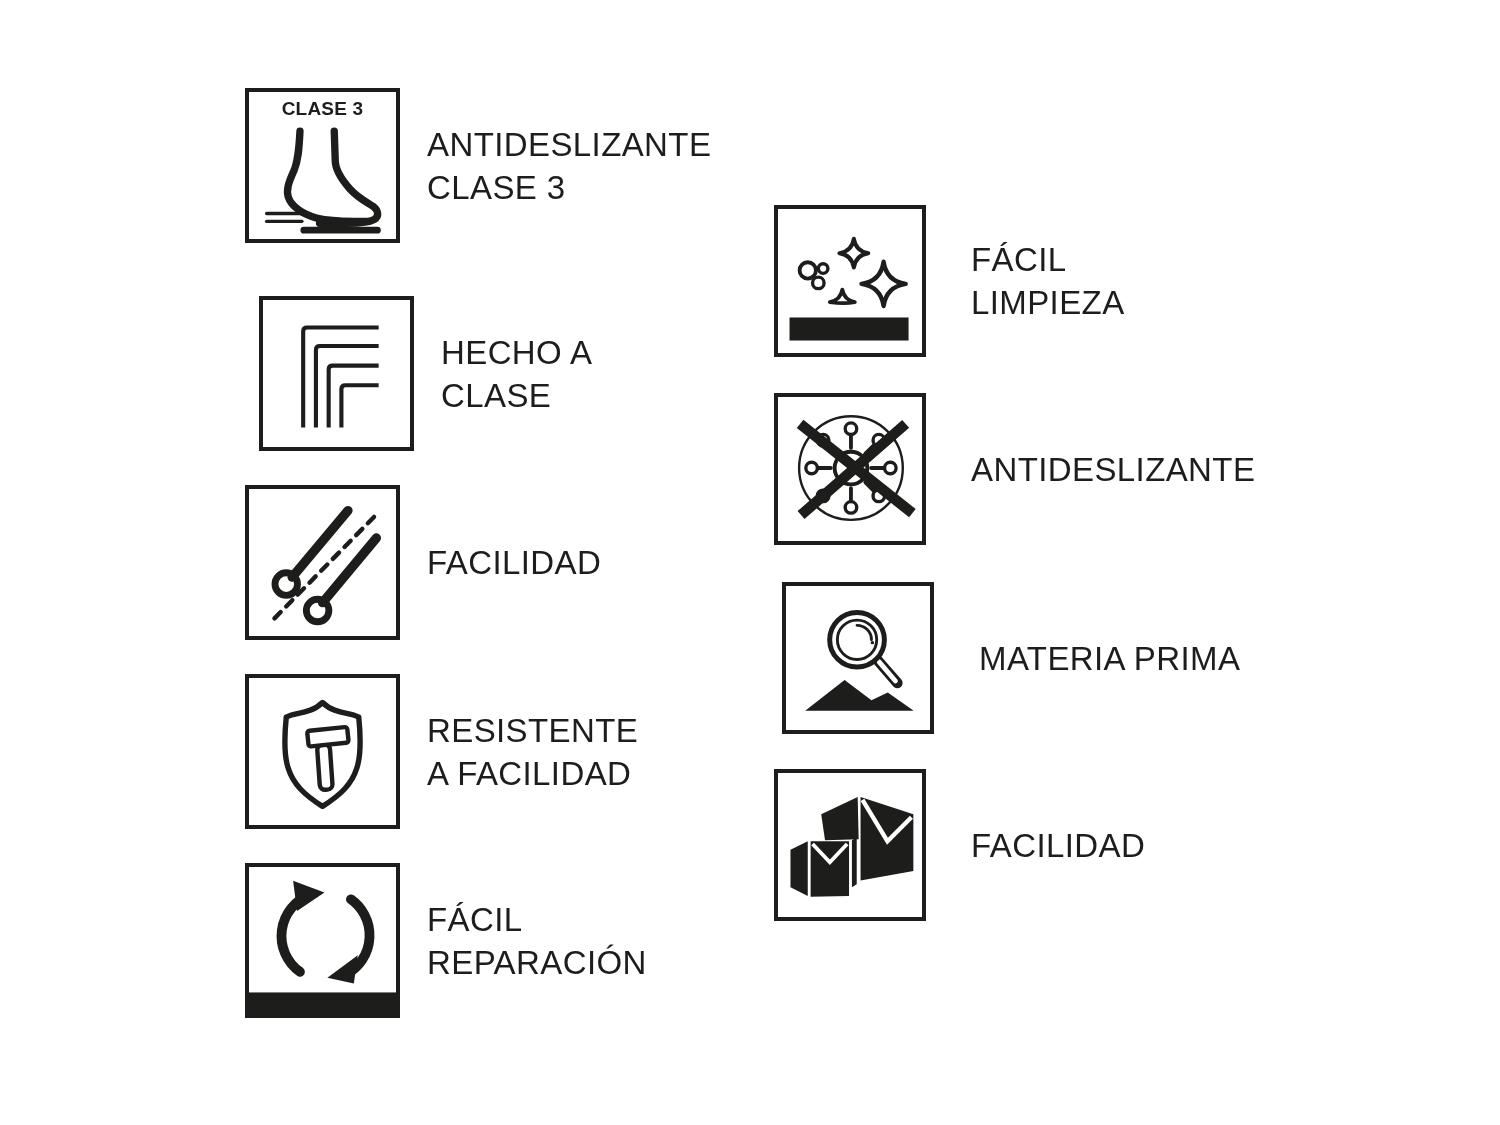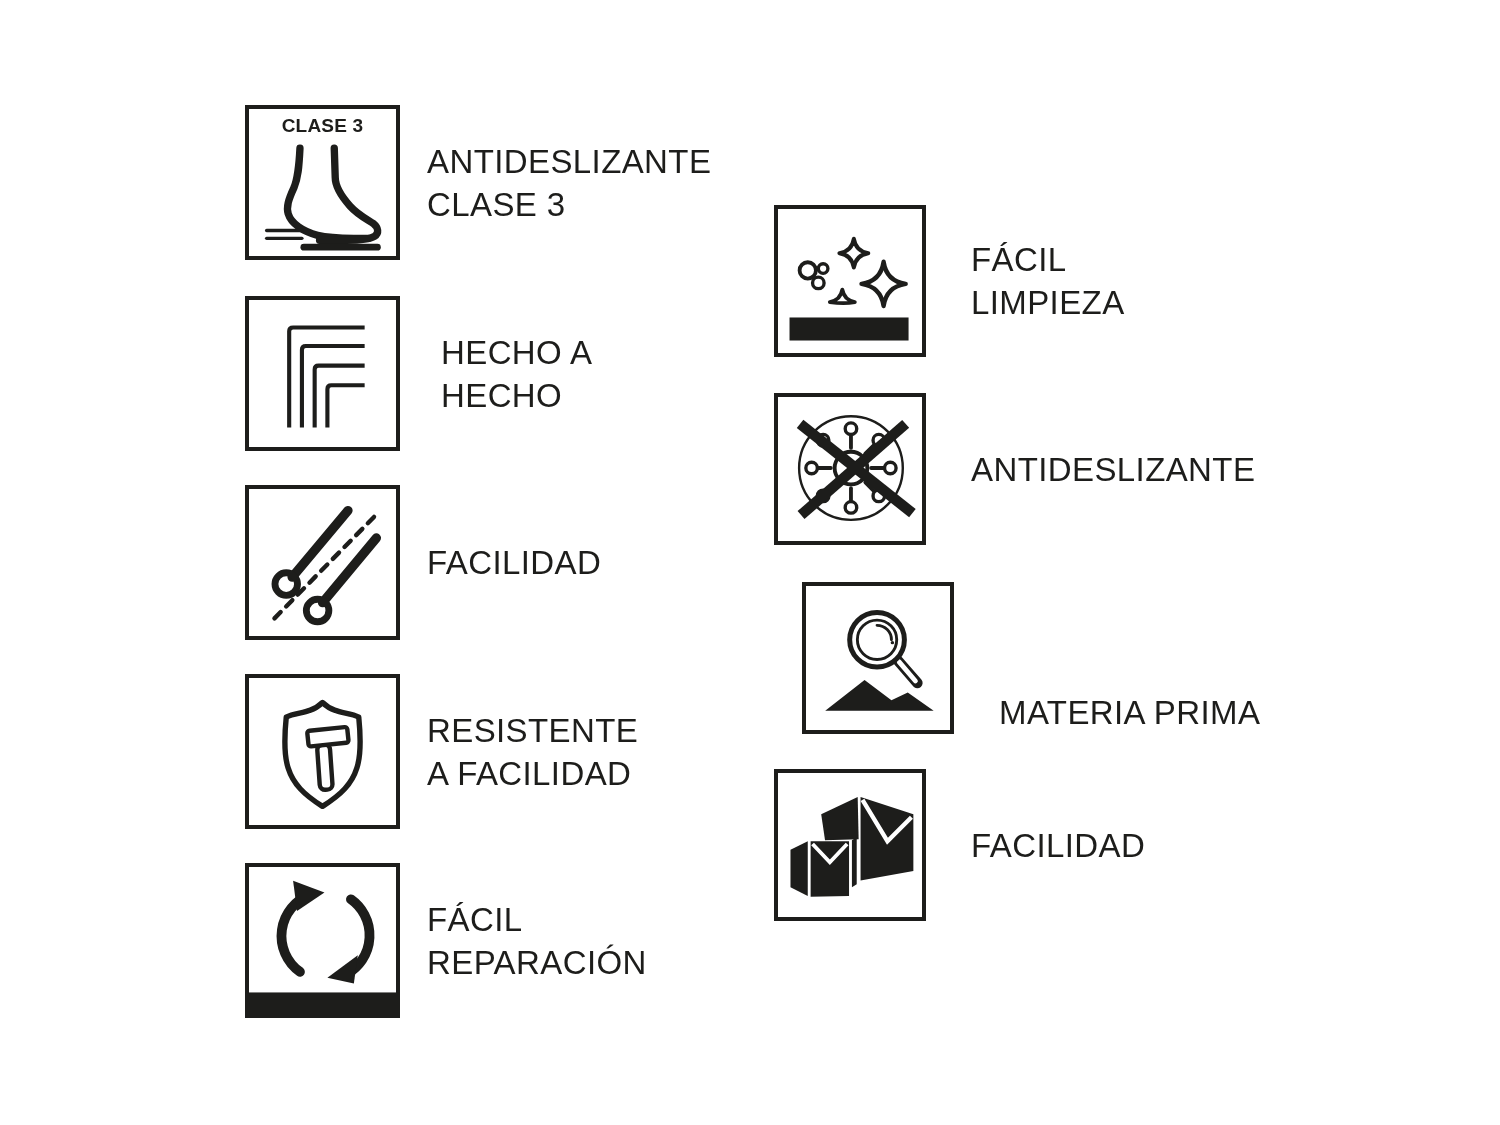--- a/index.html
+++ b/index.html
@@ -27,28 +27,28 @@
   .label{
     font-size:33px;line-height:43px;letter-spacing:.4px;
     color:var(--ink);white-space:nowrap;
   }
   .badge{
     position:absolute;top:6px;left:0;right:0;
     text-align:center;font-weight:700;font-size:19px;
     letter-spacing:.2px;color:var(--ink);z-index:2;
   }
   
-  #row0{left:245px;top:105px;}
-  #row1{left:245px;top:296px;gap:14px;}
+  #row0{left:245px;top:88px;}
+  #row1{left:259px;top:296px;}
   #row2{left:245px;top:485px;}
   #row3{left:245px;top:674px;}
   #row4{left:245px;top:863px;}
   #row5{left:774px;top:205px;}
   #row6{left:774px;top:393px;}
-  #row7{left:802px;top:582px;align-items:flex-end;}
+  #row7{left:782px;top:582px;}
   #row8{left:774px;top:769px;}
 </style>
 </head>
 <body>
 
 <div class="canvas">
 
   <div class="row col-left" id="row0">
     <div class="tile">
       <div class="badge">CLASE 3</div>
@@ -70,21 +70,21 @@
     <div class="tile">
       <svg viewBox="0 0 150 150" fill="none" stroke="#1d1d1b">
         <path d="M41,130 L41,32 Q41,28 45,28 L118,28" stroke-width="4.2"></path>
         <path d="M54,130 L54,51 Q54,47 58,47 L118,47" stroke-width="4.2"></path>
         <path d="M67,130 L67,71 Q67,67 71,67 L118,67" stroke-width="4.2"></path>
         <path d="M80,130 L80,91 Q80,87 84,87 L118,87" stroke-width="4.2"></path>
       </svg>
     </div>
     <div class="label">
       <div>HECHO A</div>
-      <div>HECHO</div>
+      <div>CLASE</div>
     </div>
   </div>
 
   <div class="row col-left" id="row2">
     <div class="tile">
       <svg viewBox="0 0 150 150" fill="none" stroke="#1d1d1b" stroke-linecap="round">
         <path d="M26,132 L132,24" stroke-width="4.5" stroke-dasharray="9 8"></path>
         <path d="M44,90 L101,22" stroke-width="9.5"></path>
         <path d="M75,116 L130,50" stroke-width="9.5"></path>
         <circle cx="38" cy="97" r="11.5" stroke-width="7"></circle>

